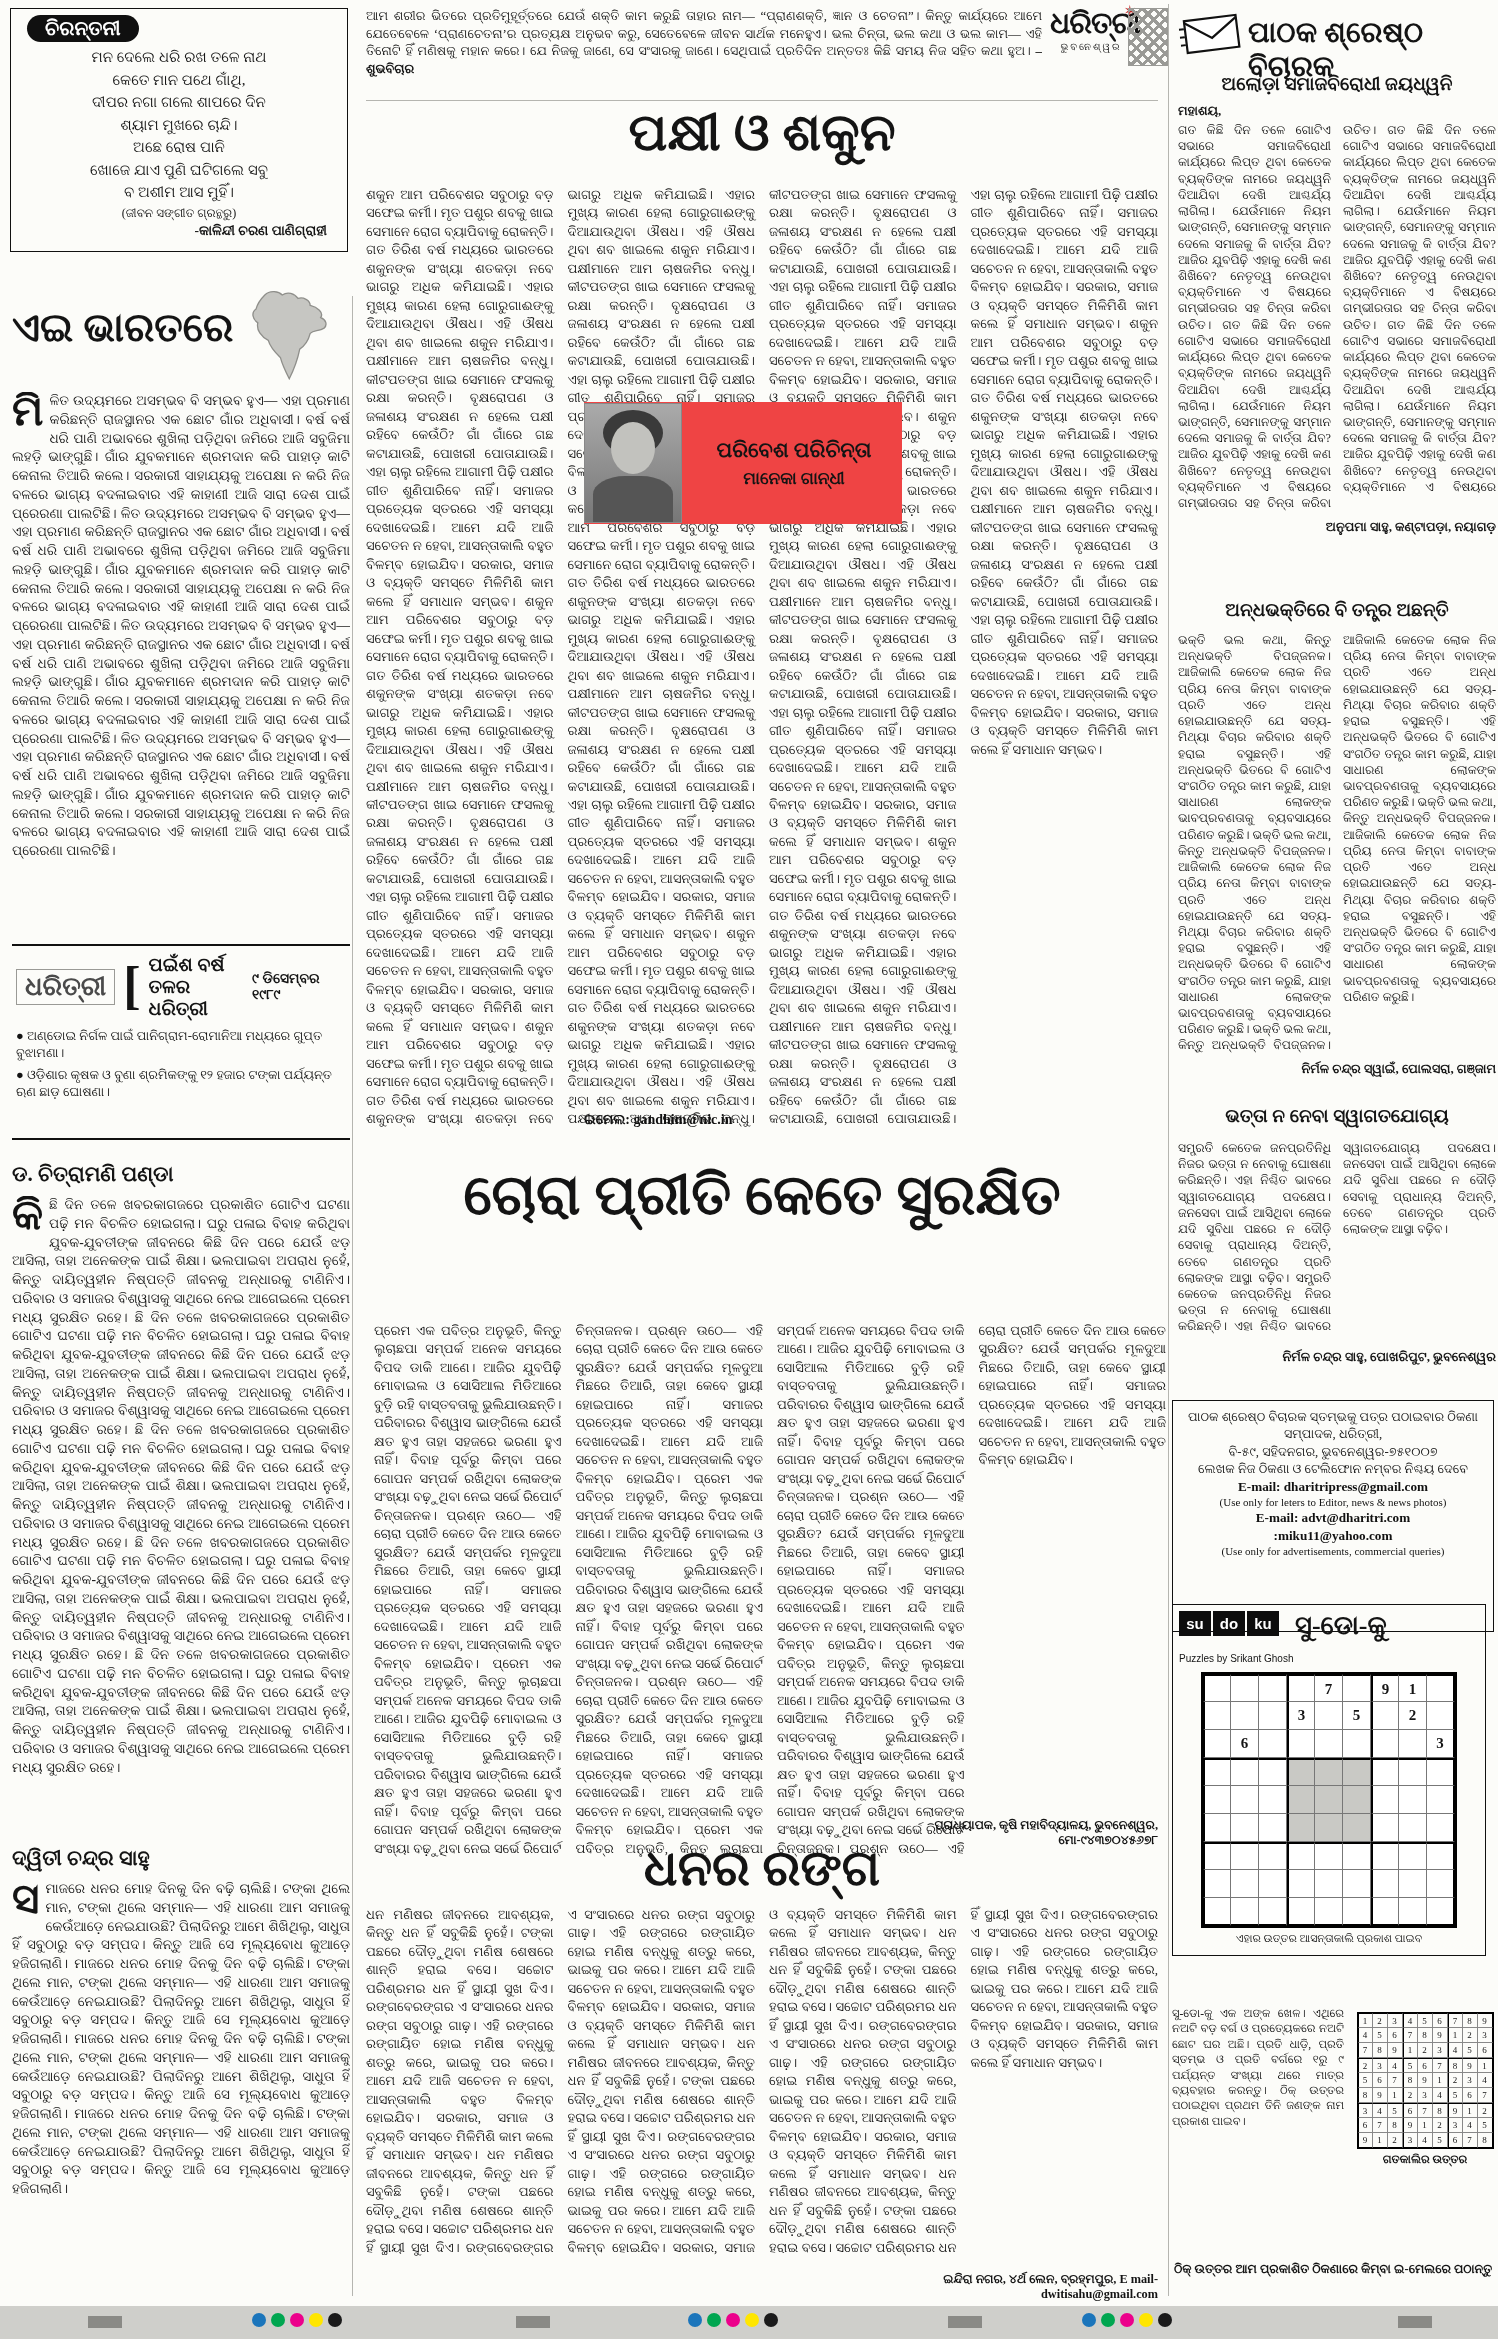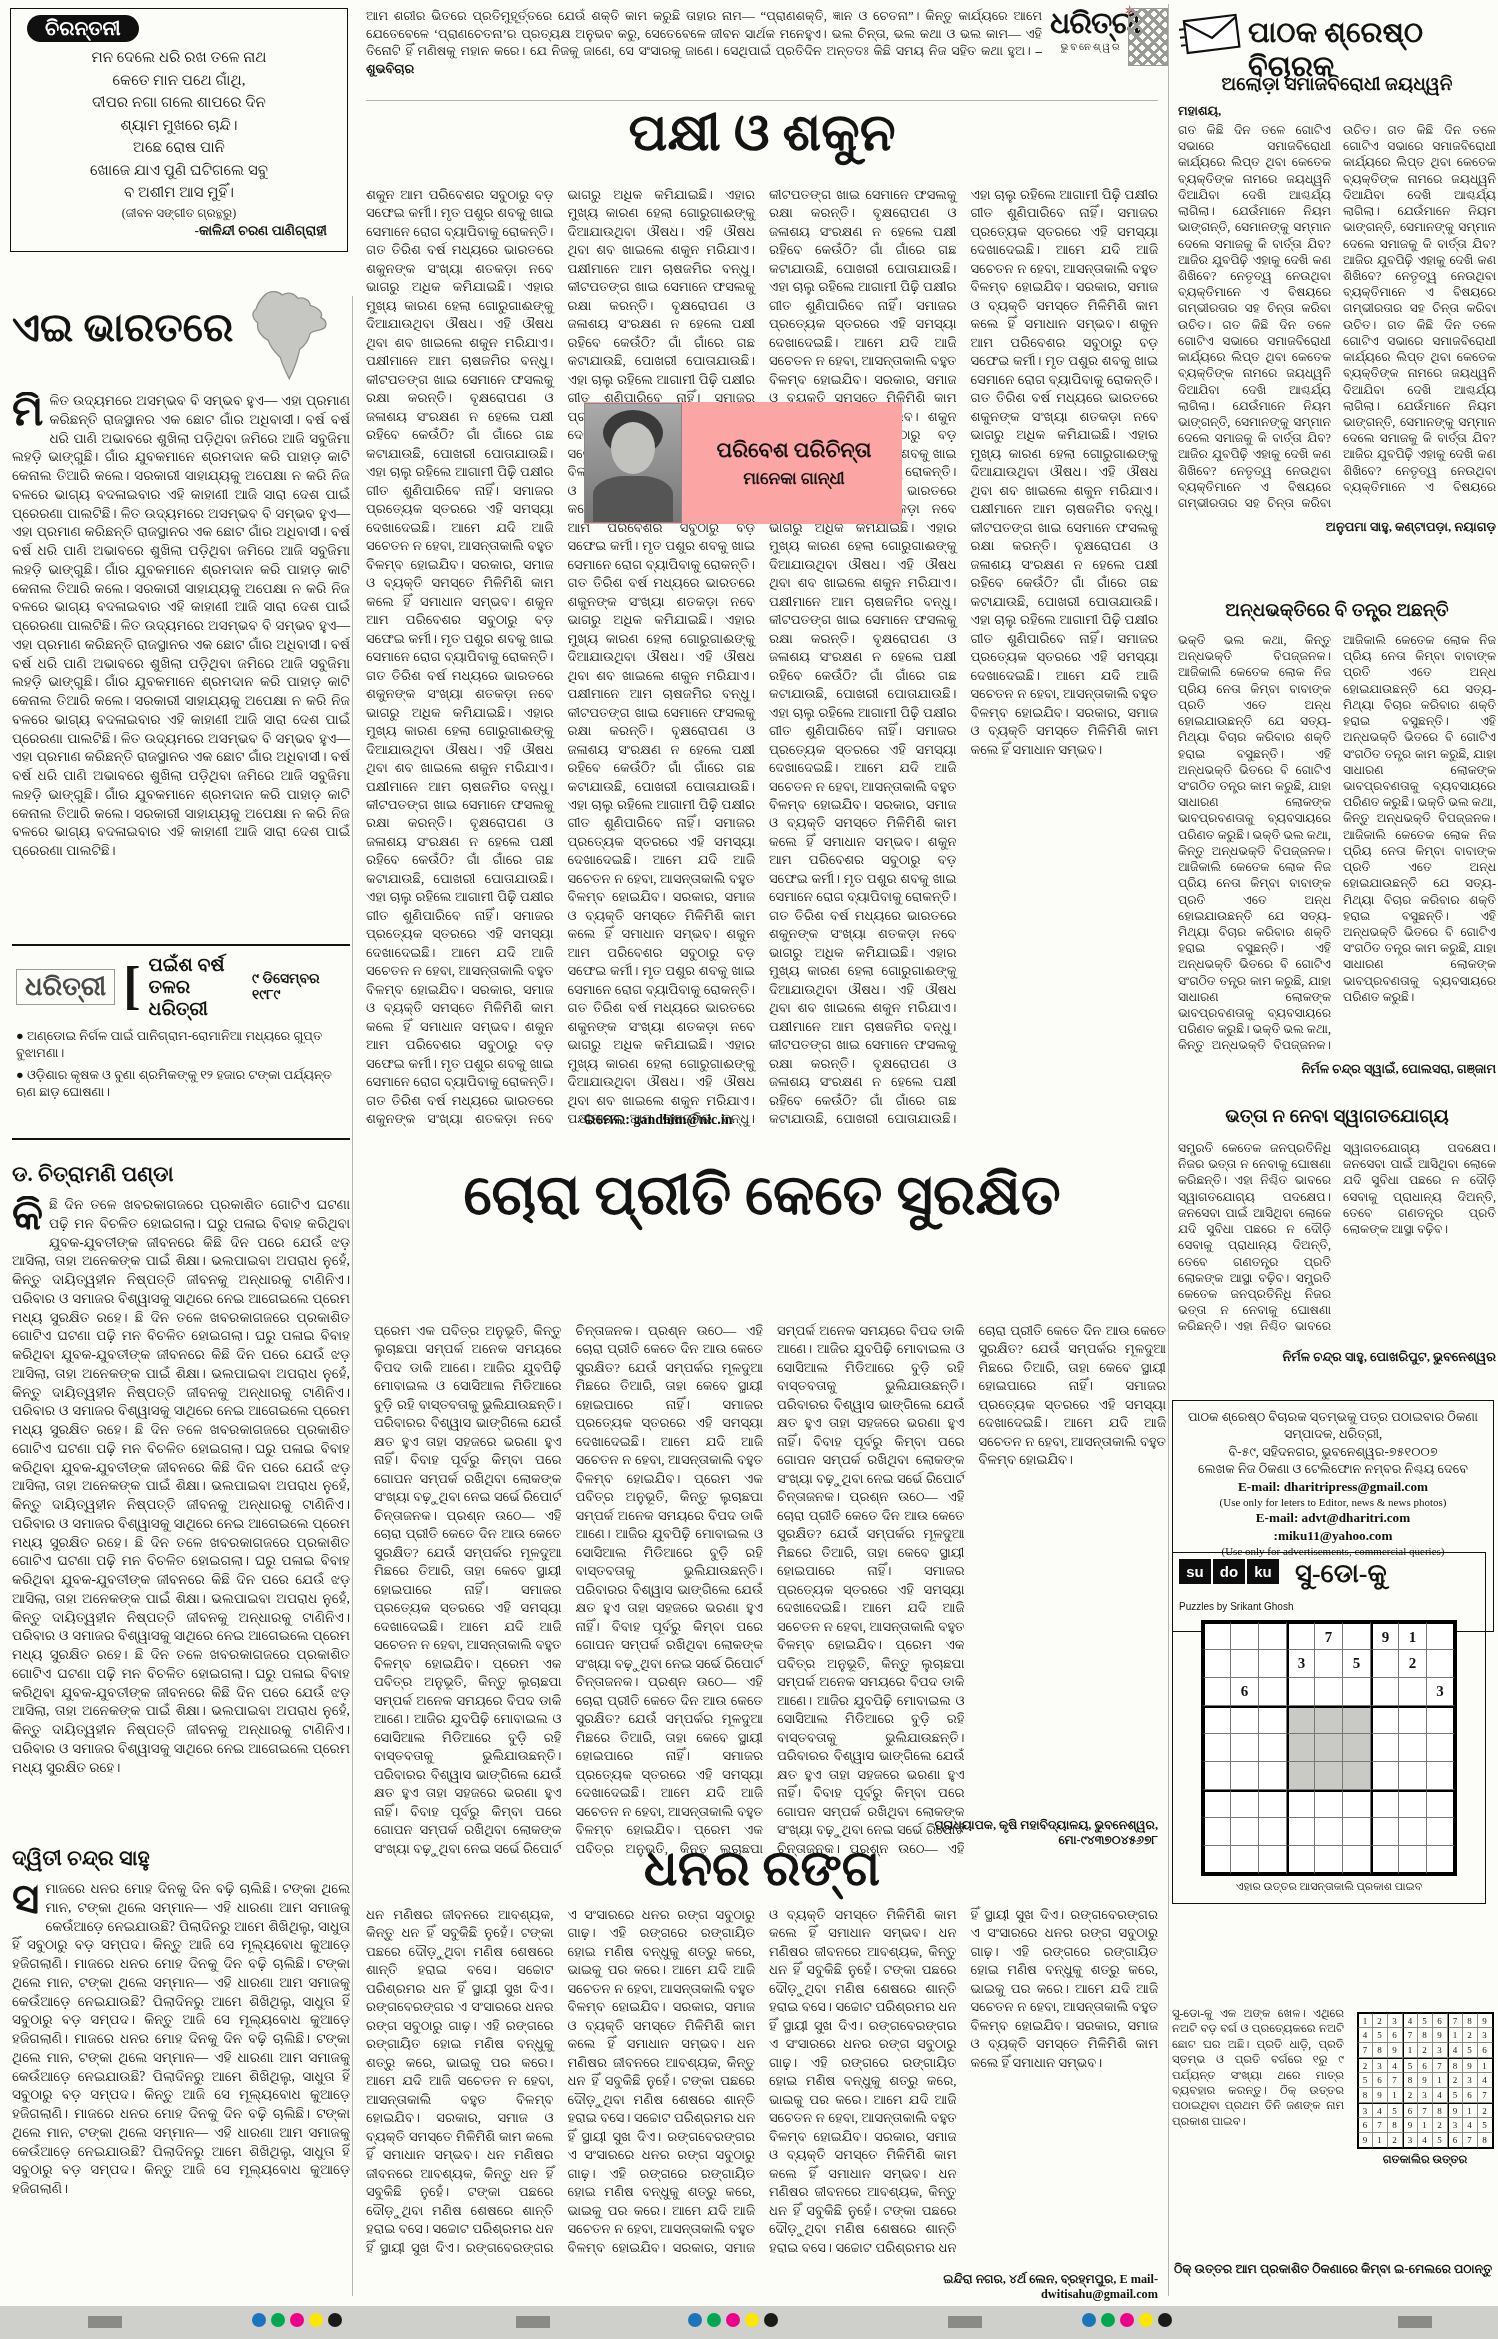--- a/index.html
+++ b/index.html
@@ -40,21 +40,21 @@
   .letter-sal{font-weight:bold;font-size:12.8px;}
   .letter-sig{width:318px;text-align:right;font-weight:bold;font-size:12.8px;}
 
   
   .contact-box{left:1172px;top:1400px;width:322px;height:232px;border:1.5px solid #111;box-sizing:border-box;
                padding:8px 10px;text-align:center;font-size:12.8px;line-height:1.35;}
   .contact-box .email-link{font-weight:bold;font-size:13.2px;display:block;color:#111;text-decoration:none;}
   .contact-note{font-size:11px;line-height:1.2;}
 
   
-  .sudoku-box{left:1172px;top:1552px;width:314px;height:352px;border:1.5px solid #111;box-sizing:border-box;padding:6px;}
+  .sudoku-box{left:1172px;top:1604px;width:314px;height:352px;border:1.5px solid #111;box-sizing:border-box;padding:6px;}
   .sd-logo{display:inline-block;vertical-align:top;}
   .sd-logo span{display:inline-block;background:#0d0d0d;color:#fff;font-family:"Liberation Sans",sans-serif;
                 font-weight:bold;font-size:15px;width:32px;height:25px;line-height:25px;text-align:center;margin-right:2px;}
   .sd-title{display:inline-block;font-size:26px;font-weight:bold;margin-left:10px;vertical-align:top;}
   .sd-byline{font-family:"Liberation Sans",sans-serif;font-size:10px;margin-top:12px;}
   .sd-grid{display:grid;grid-template-columns:repeat(9,28px);grid-auto-rows:28px;margin:8px auto 0 auto;width:252px;
            border:2px solid #000;}
   .sd-cell{border-right:1px solid #777;border-bottom:1px solid #777;box-sizing:border-box;
            font-weight:bold;font-size:15px;text-align:center;line-height:27px;background:#fff;}
   .sd-cell.shaded{background:#c9c9c5;}
@@ -96,21 +96,21 @@
   
   .headline{width:792px;left:366px;text-align:center;font-weight:bold;line-height:1.05;}
   .h1a{top:106px;font-size:52px;}
   .h2a{top:1166px;font-size:56px;}
   .h3a{top:1842px;font-size:50px;}
   .multicol{left:366px;width:792px;column-count:4;column-gap:14px;column-fill:auto;font-size:13.2px;line-height:1.4;}
   .body1{top:186px;height:950px;}
   .body2{top:1322px;height:548px;margin-left:8px;}
   .body3{top:1906px;height:358px;}
 
-  .author-box{left:584px;top:402px;width:318px;height:122px;background:#fca5a5;display:flex;align-items:center;gap:4px;}
+  .author-box{left:584px;top:402px;width:318px;height:122px;background:#ef4444;display:flex;align-items:center;gap:4px;}
   .photo{width:96px;height:118px;background:linear-gradient(#aaa,#777);position:relative;overflow:hidden;border:1px solid #888;}
   .photo .hair{position:absolute;left:18px;top:6px;width:60px;height:46px;border-radius:50%;background:#3a3a3a;}
   .photo .face{position:absolute;left:26px;top:18px;width:44px;height:52px;border-radius:50%;background:#c2c2be;}
   .photo .torso{position:absolute;left:8px;top:72px;width:80px;height:46px;border-radius:40% 40% 0 0;background:#555;}
   .author-cap{text-align:center;flex:1;}
   .author-role{font-size:21px;font-weight:bold;}
   .author-name{font-size:17px;font-weight:bold;margin-top:6px;}
   .email-line{left:584px;top:1112px;width:300px;font-size:14px;font-weight:bold;}
   .email-line a{color:#111;text-decoration:none;}
   .sig-right{width:298px;text-align:right;font-weight:bold;font-size:12.3px;}

